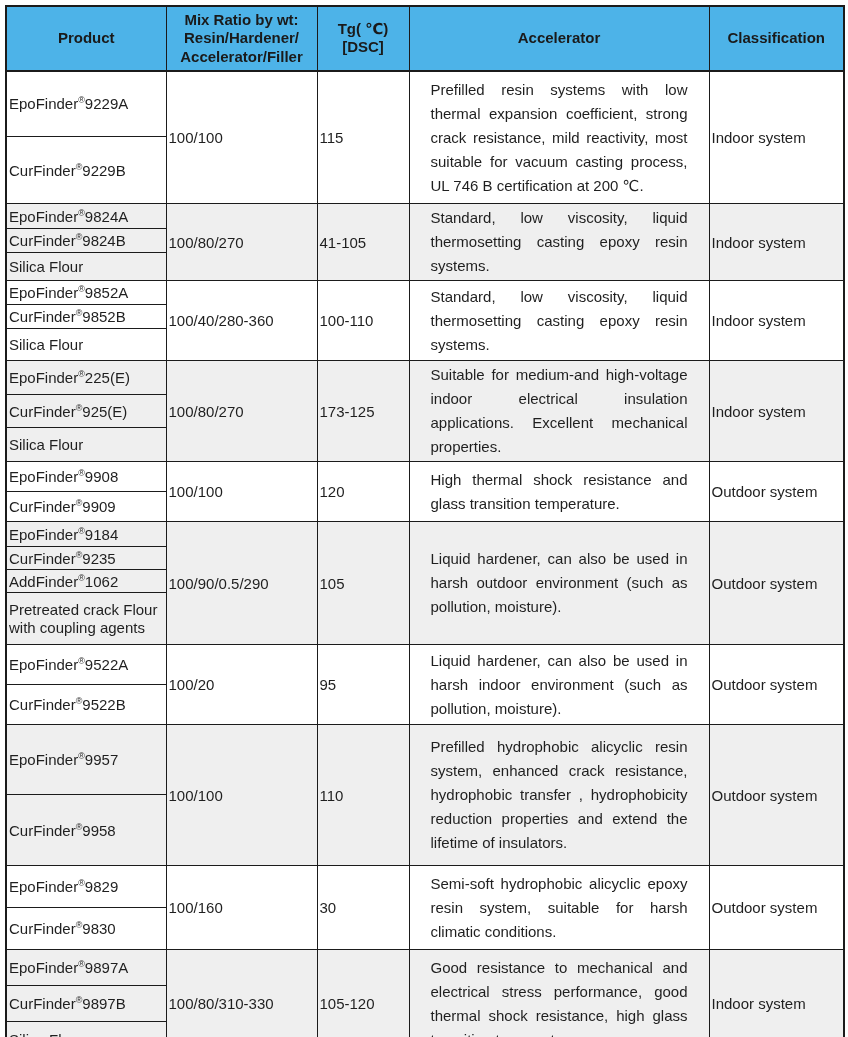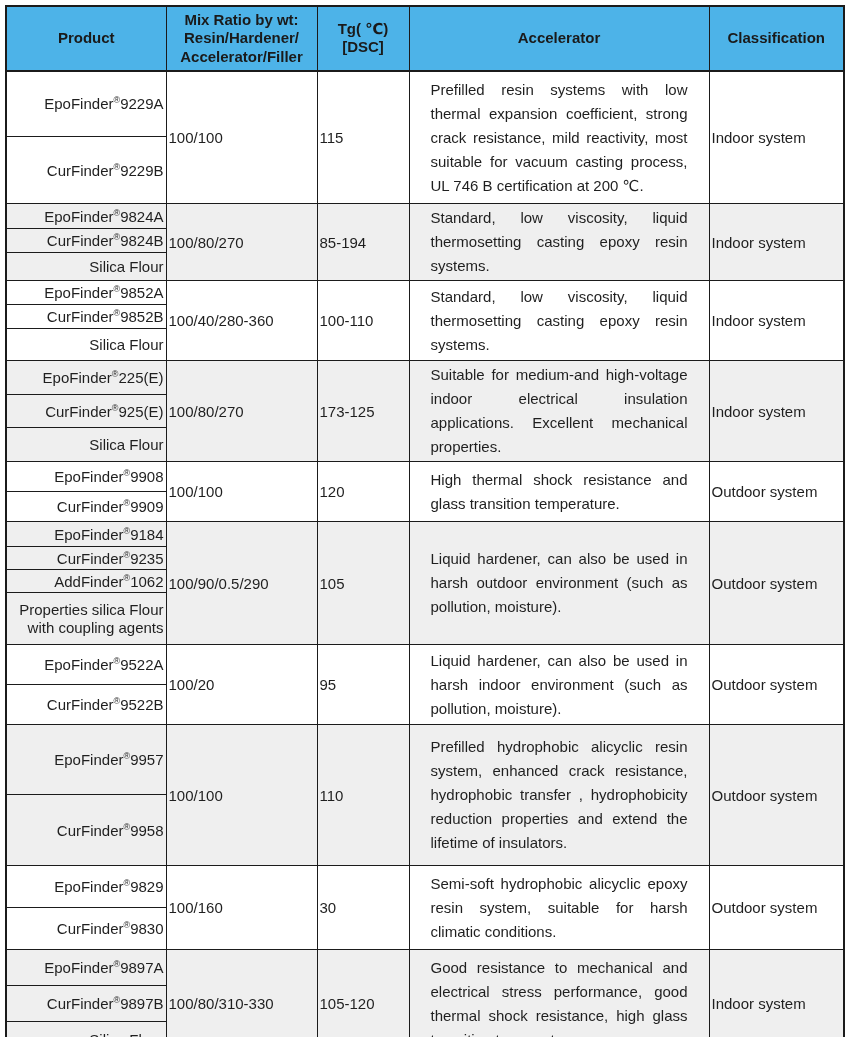--- a/index.html
+++ b/index.html
@@ -20,21 +20,21 @@
     font-weight: bold;
     text-align: center;
     vertical-align: middle;
     white-space: pre-line;
     line-height: 1.22;
     border-bottom: 2px solid #1b1b1b;
     padding: 4px 2px;
   }
   td { font-size: 15px; }
   td.prod {
-    text-align: right;
+    text-align: left;
     vertical-align: middle;
     line-height: 1.18;
     padding: 1px 2px;
   }
   td.mix, td.tg, td.cls {
     text-align: left;
     vertical-align: middle;
     padding: 1px 2px;
   }
   td.props {
@@ -79,21 +79,21 @@
       <td class="props" rowspan="2">Prefilled resin systems with low thermal expansion coefficient, strong crack resistance, mild reactivity, most suitable for vacuum casting process, UL 746 B certification at 200 ℃.</td>
       <td class="cls" rowspan="2">Indoor system</td>
     </tr>
     <tr style="height:67px">
       <td class="prod">CurFinder<sup>®</sup>9229B</td>
     </tr>
 
     <tr style="height:25px">
       <td class="prod s">EpoFinder<sup>®</sup>9824A</td>
       <td class="mix s" rowspan="3">100/80/270</td>
-      <td class="tg s" rowspan="3">85-194</td>
+      <td class="tg s" rowspan="3">41-105</td>
       <td class="props s" rowspan="3">Standard, low viscosity, liquid thermosetting casting epoxy resin systems.</td>
       <td class="cls s" rowspan="3">Indoor system</td>
     </tr>
     <tr style="height:24px">
       <td class="prod s">CurFinder<sup>®</sup>9824B</td>
     </tr>
     <tr style="height:28px">
       <td class="prod s">Silica Flour</td>
     </tr>
 
@@ -143,21 +143,21 @@
       <td class="props s" rowspan="4">Liquid hardener, can also be used in harsh outdoor environment (such as pollution, moisture).</td>
       <td class="cls s" rowspan="4">Outdoor system</td>
     </tr>
     <tr style="height:23px">
       <td class="prod s">CurFinder<sup>®</sup>9235</td>
     </tr>
     <tr style="height:23px">
       <td class="prod s">AddFinder<sup>®</sup>1062</td>
     </tr>
     <tr style="height:52px">
-      <td class="prod s">Properties silica Flour with coupling agents</td>
+      <td class="prod s">Pretreated crack Flour with coupling agents</td>
     </tr>
 
     <tr style="height:40px">
       <td class="prod">EpoFinder<sup>®</sup>9522A</td>
       <td class="mix" rowspan="2">100/20</td>
       <td class="tg" rowspan="2">95</td>
       <td class="props" rowspan="2">Liquid hardener, can also be used in harsh indoor environment (such as pollution, moisture).</td>
       <td class="cls" rowspan="2">Outdoor system</td>
     </tr>
     <tr style="height:40px">

